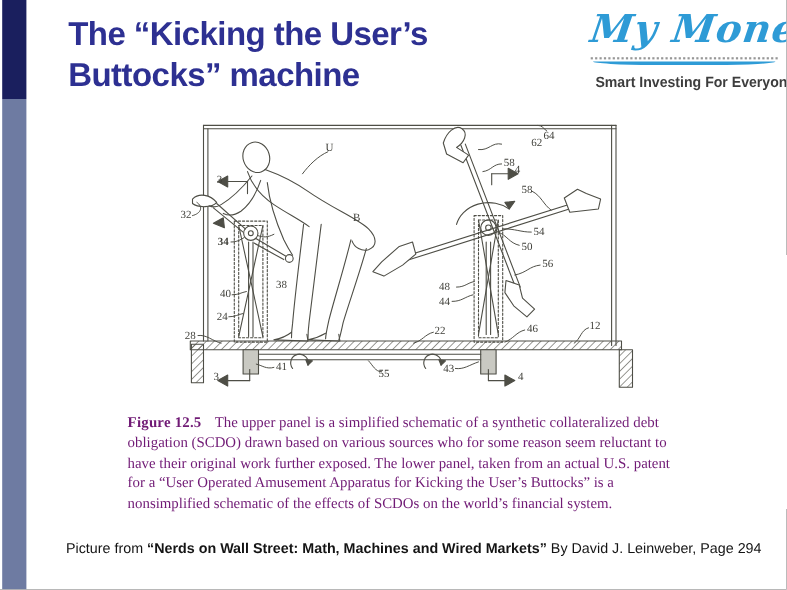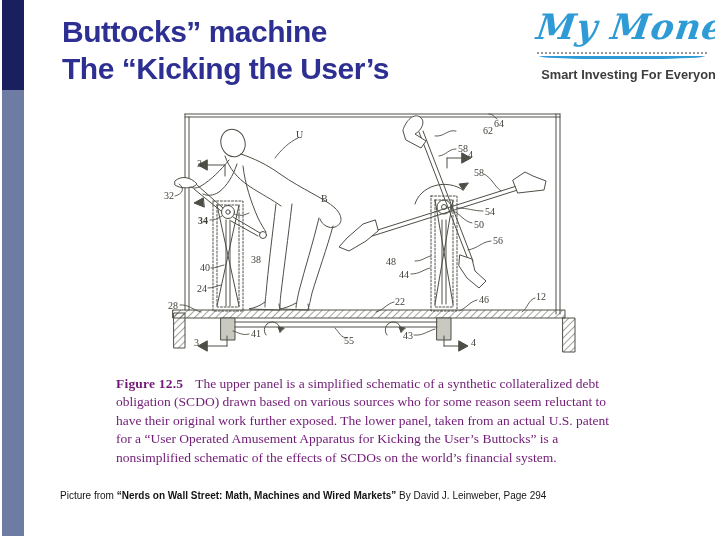--- a/index.html
+++ b/index.html
@@ -47,36 +47,36 @@
   }
   
   .caption{
     position:absolute;left:116px;top:361px;width:512px;
     font-family:"Liberation Serif",serif;font-size:13.5px;line-height:18.5px;color:#701a75;
   }
   .caption b{margin-right:12px;letter-spacing:0.2px;}
   
   .attribution{
     position:absolute;left:60px;top:478px;width:640px;
-    font-size:10px;line-height:16px;color:#141414;
+    font-size:13px;line-height:16px;color:#141414;
   }
 </style>
 </head>
 <body>
 
 <div class="slide">
 
   <div class="sidebar">
     <div class="sidebar-top"></div>
     <div class="sidebar-bottom"></div>
   </div>
 
   <div class="title">
+    <div>The “Kicking the User’s</div>
     <div>Buttocks” machine</div>
-    <div>The “Kicking the User’s</div>
   </div>
 
   <div class="logo">
     <span class="logo-script">My Money</span>
     <div class="logo-dotted"></div>
     <div class="logo-swoosh"></div>
     <div class="logo-tagline">Smart Investing For Everyone.</div>
   </div>
 
   <div class="diagram">
@@ -225,21 +225,21 @@
         <span class="dlabel" style="left: 88px; top: 100px; margin-top: 47px;">38</span>
         <span class="dlabel" style="left: 37px; top: 155px;">40</span>
         <span class="dlabel" style="left: 34px; top: 176px;">24</span>
         <span class="dlabel" style="left: 5px; top: 193px;">28</span>
         <span class="dlabel" style="left: 88px; top: 221px;">41</span>
         <span class="dlabel" style="left: 181px; top: 228px;">55</span>
         <span class="dlabel" style="left: 240px; top: 223px;">43</span>
         <span class="dlabel" style="left: 232px; top: 189px;">22</span>
         <span class="dlabel" style="left: 373px; top: 184px;">12</span>
         <span class="dlabel" style="left: 316px; top: 187px;">46</span>
-        <span class="dlabel" style="left: 223px; top: 149px;">48</span>
+        <span class="dlabel" style="left: 236px; top: 149px;">48</span>
         <span class="dlabel" style="left: 236px; top: 162px;">44</span>
         <span class="dlabel" style="left: 311px; top: 112px;">50</span>
         <span class="dlabel" style="left: 322px; top: 99px;">54</span>
         <span class="dlabel" style="left: 330px; top: 128px;">56</span>
         <span class="dlabel" style="left: 295px; top: 36px;">58</span>
         <span class="dlabel" style="left: 311px; top: 60px;">58</span>
         <span class="dlabel" style="left: 295px; top: 18px; padding-left: 25px;">62</span>
         <span class="dlabel" style="left: 331px; top: 11px;">64</span>
       </div>
   </div>

